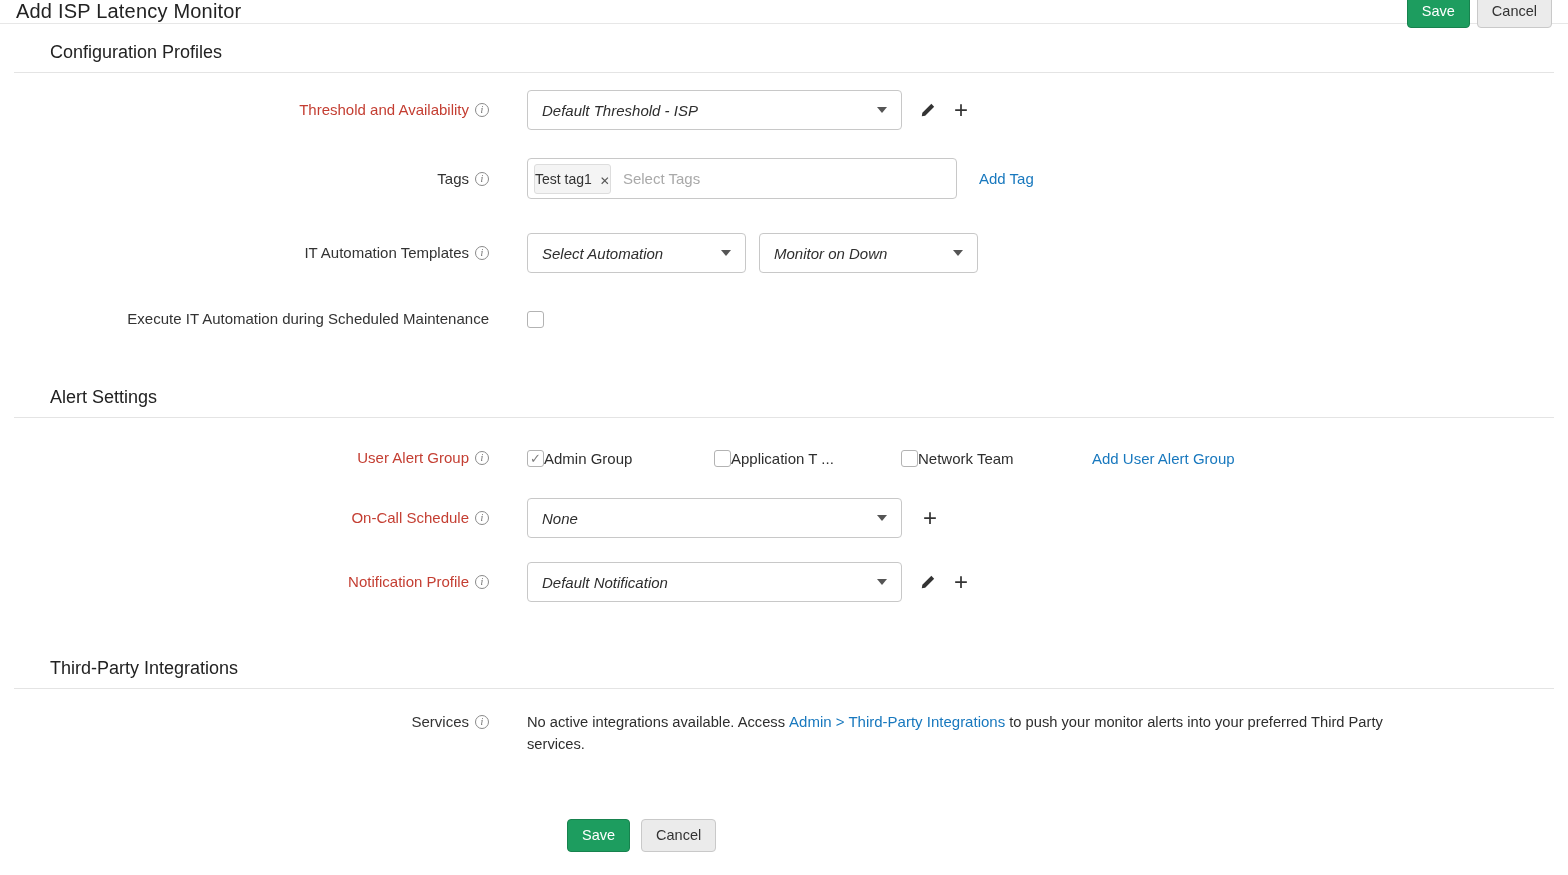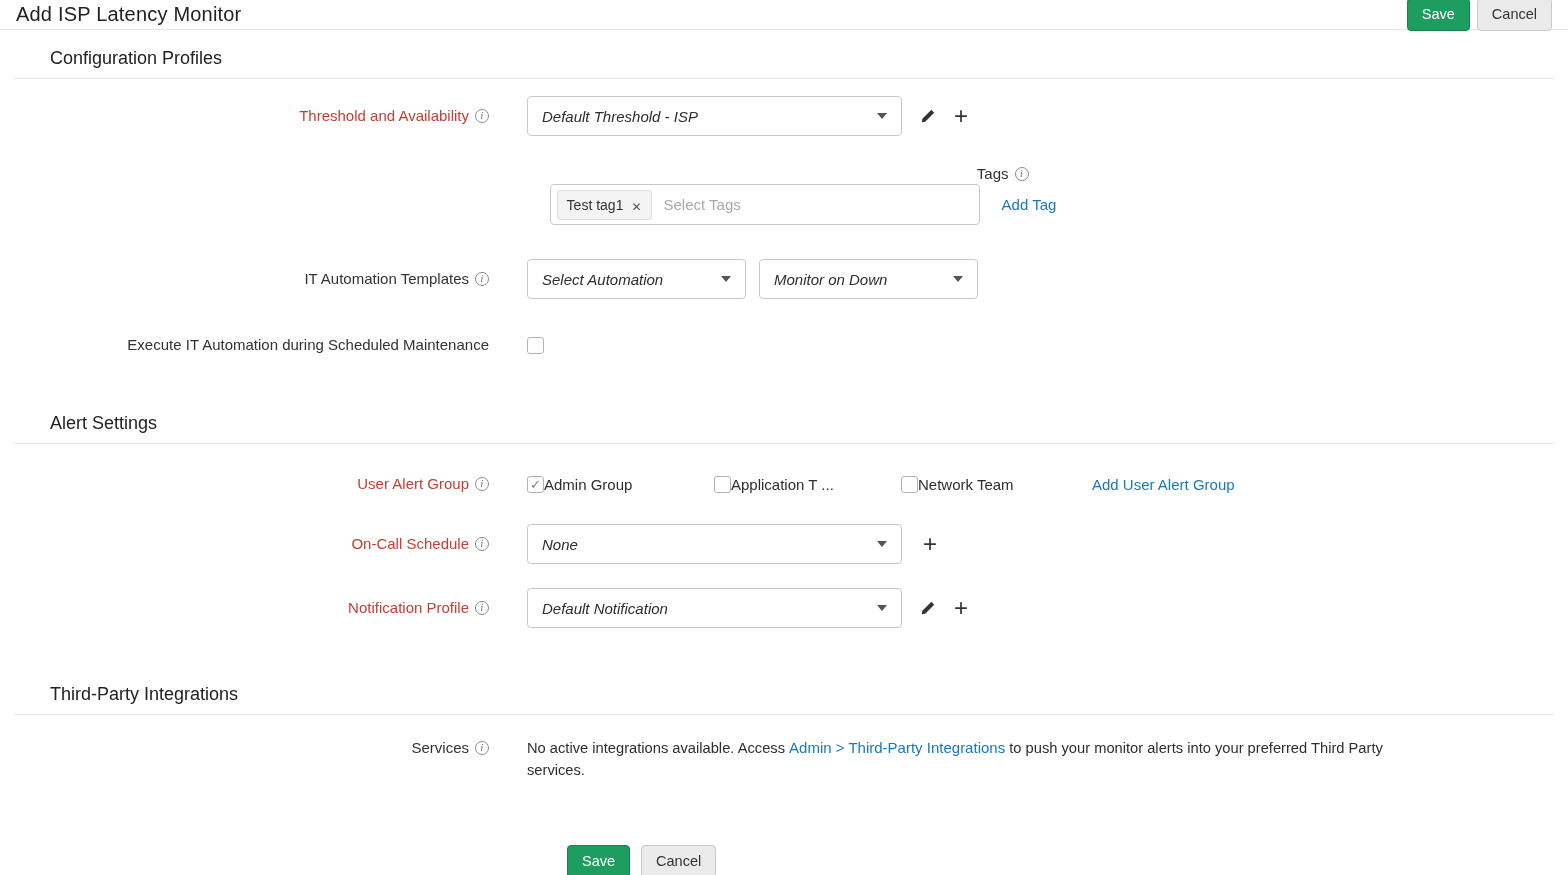--- a/index.html
+++ b/index.html
@@ -4,21 +4,21 @@
 <style>
   * { margin:0; padding:0; box-sizing:border-box; }
   html,body { background:#ffffff; }
   body {
     width:1568px; height:875px; overflow:hidden;
     font-family:"Liberation Sans", sans-serif;
     color:#333333; font-size:15px;
   }
   
   .top-header {
-    height:30px; display:flex; align-items:center;
+    height:24px; display:flex; align-items:center;
     padding:0 16px; border-bottom:1px solid #e7e7e7;
   }
   .page-title { font-size:20px; color:#222; font-weight:500; letter-spacing:.2px; }
   .header-actions { margin-left:auto; display:flex; gap:7px; }
   .btn {
     display:inline-block; font-size:14.5px; line-height:1;
     padding:8px 14px; border-radius:4px; cursor:pointer;
     border:1px solid transparent; font-family:inherit;
   }
   .btn-save { background:#1d9d5f; color:#ffffff; border-color:#17824e;margin-left:40px; }
@@ -65,21 +65,21 @@
     line-height:20px; width:20px; text-align:center; font-weight:400;
   }
   .plus-icon::before { content:"+"; }
   
   .tags-box {
     width:430px; height:41px; border:1px solid #c8c8c8; border-radius:4px;
     display:flex; align-items:center; padding:0 6px; background:#fff; cursor:text;
   }
   .tag-chip {
     display:flex; align-items:flex-end; gap:8px; background:#f4f4f4;
-    border:1px solid #dddddd; border-radius:3px; padding:6px 9px;
+    border:1px solid #dddddd; border-radius:3px; padding:6px 0;
     font-size:14px; color:#333; white-space:nowrap;
   }
   .tag-close { cursor:pointer; color:#555; font-size:12px; line-height:1; }
   .tag-close::before { content:"\2715"; }
   .tags-placeholder { margin-left:12px; color:#a9a9a9; font-size:15px; }
   .link { color:#1878be; text-decoration:none; cursor:pointer; font-size:15px; }
   .add-tag-link { margin-left:22px; }
   
   .checkbox {
     width:17px; height:17px; border:1px solid #b3b3b3; border-radius:3px;
@@ -87,21 +87,21 @@
     flex-shrink:0; cursor:pointer;
   }
   .checkbox.checked::after { content:"\2713"; color:#7d7d7d; font-size:13px; line-height:1; }
   .cb-group { display:flex; align-items:center; width:187px; cursor:pointer; }
   .cb-label { font-size:15px; color:#2e2e2e; white-space:nowrap; }
   
   .services-text { max-width:865px; font-size:14.7px; line-height:22px; color:#2e2e2e; }
   
   .footer-actions { margin:64px 0 0 527px; display:flex; gap:11px; }
   
-  .mt17 { margin-top:17px; } .mt28 { margin-top:28px;flex-direction:column; } .mt34 { margin-top:34px; }
+  .mt17 { margin-top:17px; } .mt28 { margin-top:28px; } .mt34 { margin-top:34px; }
   .mt36 { margin-top:36px; } .mt30 { margin-top:30px; } .mt24 { margin-top:24px; }
   .mt22 { margin-top:22px; }
 </style>
 </head>
 <body>
 
 <div class="top-header">
   <div class="page-title">Add ISP Latency Monitor</div>
   <div class="header-actions">
     <button class="btn btn-save">Save</button>

